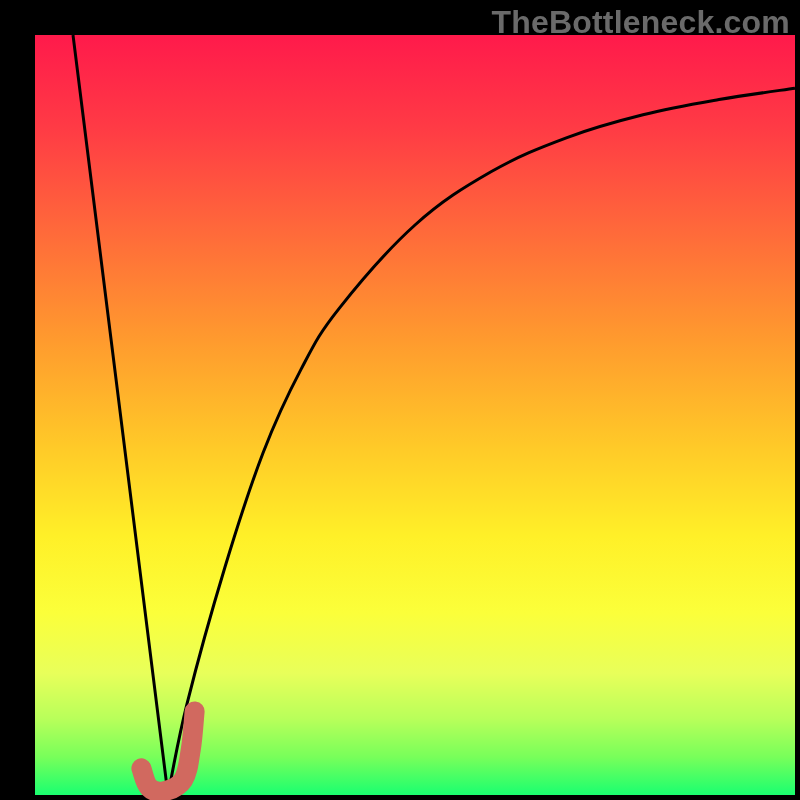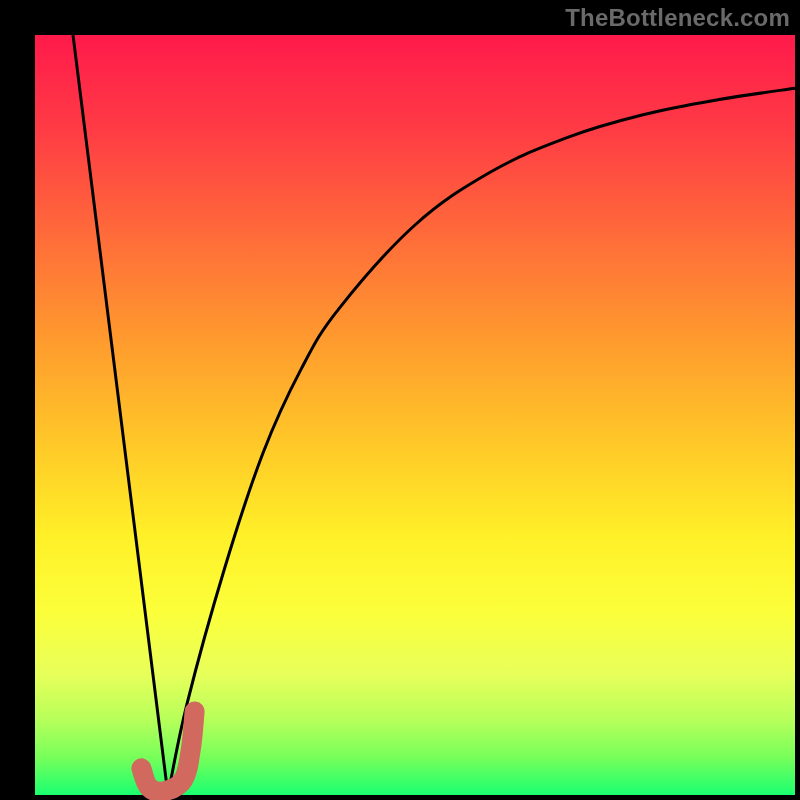--- a/index.html
+++ b/index.html
@@ -8,21 +8,21 @@
     position: relative;
     width: 800px;
     height: 800px;
     background: #000;
   }
   .watermark {
     position: absolute;
     top: 4px;
     right: 10px;
     font-family: Arial, Helvetica, sans-serif;
-    font-size: 24px;
+    font-size: 32px;
     font-weight: 600;
     color: #6a6a6a;
     letter-spacing: 0.2px;
     user-select: none;
   }
   .plot {
     position: absolute;
     left: 35px;
     top: 35px;
     width: 760px;

